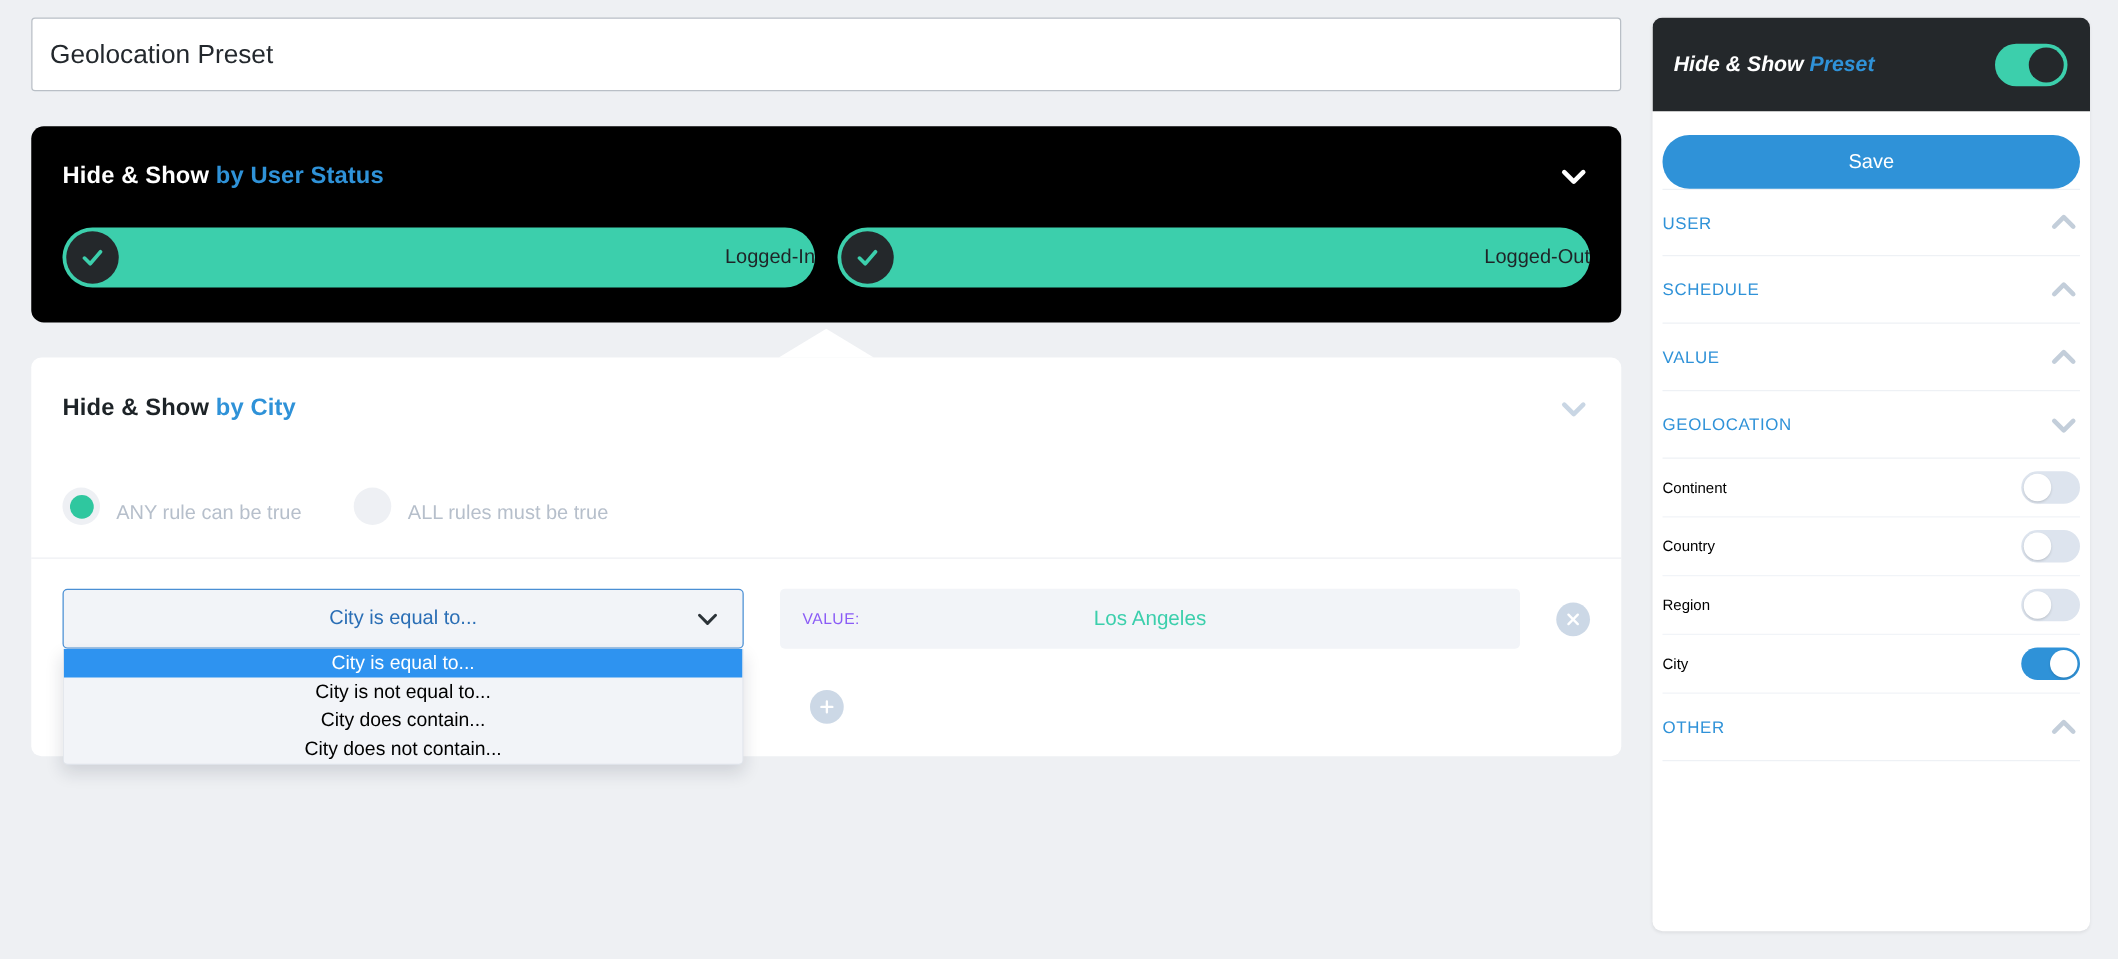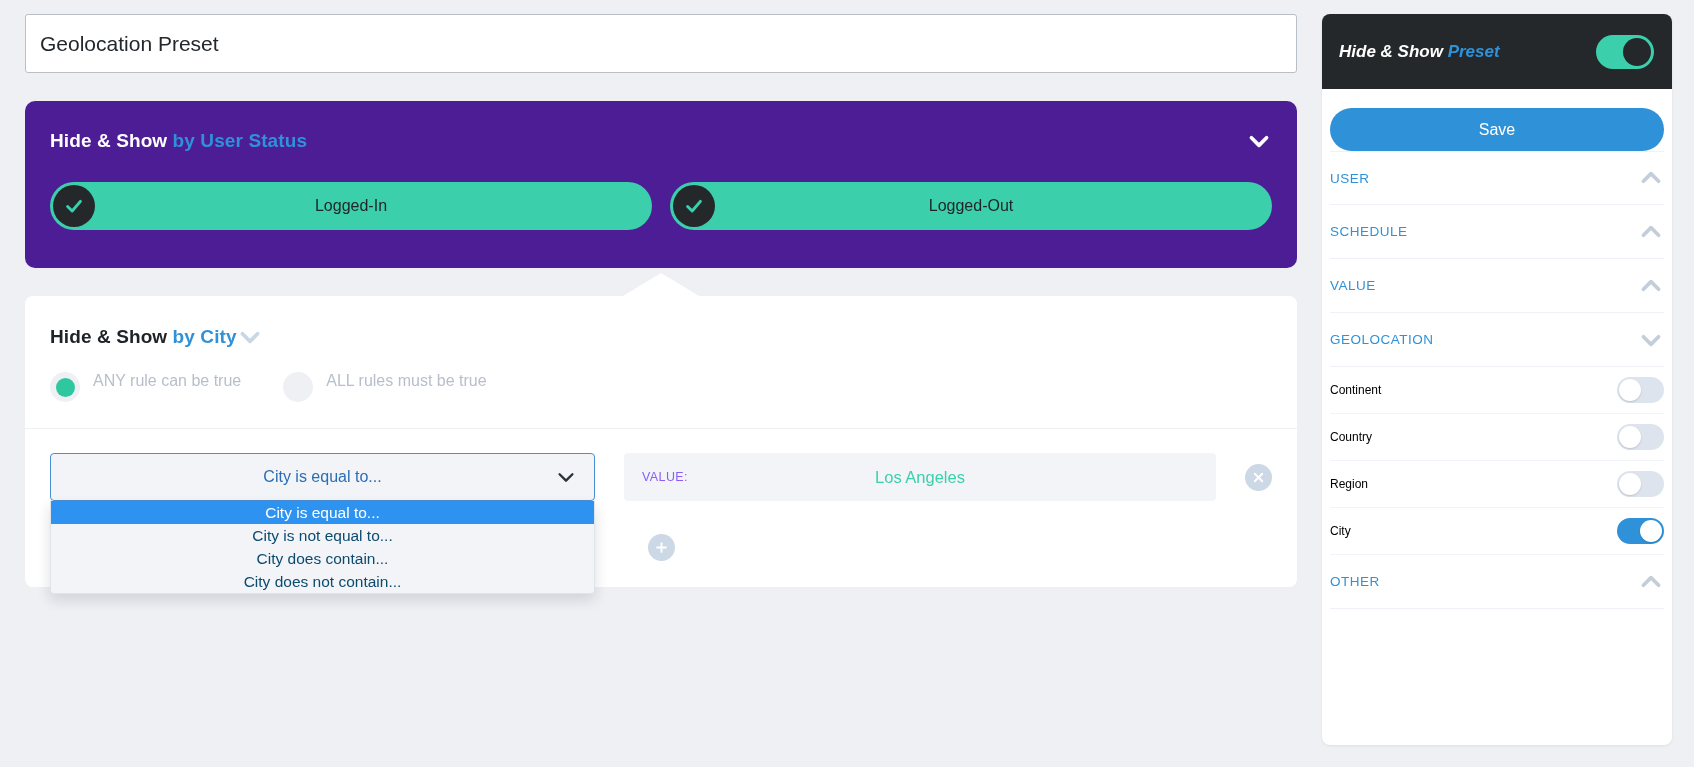--- a/index.html
+++ b/index.html
@@ -26,23 +26,23 @@
     padding: 0 14px;
     font-family: "Liberation Sans", sans-serif;
     font-size: 21px; color: #23282d;
     outline: none;
   }
 
   
   .dark-card {
     position: relative;
     margin-top: 28px;
-    background: #4c1d95;
+    background: #000000;
     border-radius: 10px;
-    padding: 27px 25px 38px 25px;
+    padding: 27px 25px 28px 25px;
   }
   .dark-card-head {
     display: flex; align-items: center; justify-content: space-between;
     margin-bottom: 28px;
   }
   .card-title { font-size: 19px; font-weight: bold; color: #ffffff; letter-spacing: .1px; }
   .card-title .accent { color: #2f92d8; }
   .card-title.light { color: #1d2327; }
   .card-title.light .accent { color: #2f92d8; }
 
@@ -50,21 +50,21 @@
   .chev path { fill: none; stroke-width: 3.4; stroke-linecap: round; stroke-linejoin: round; }
   .chev.white path { stroke: #ffffff; }
   .chev.light path { stroke: #c9d6e4; }
   .chev.grey path { stroke: #c3ceda; }
 
   .status-row { display: flex; gap: 18px; }
   .status-btn {
     position: relative; flex: 1;
     height: 48px; border-radius: 24px;
     background: #3ccfac;
-    display: flex; align-items: center; justify-content: center;
+    display: flex; align-items: center; justify-content: flex-end;
     cursor: pointer;
   }
   .status-btn .lbl { font-size: 16px; color: #1f2427; }
   .check-circle {
     position: absolute; left: 3px; top: 3px;
     width: 42px; height: 42px; border-radius: 50%;
     background: #24282b;
     display: flex; align-items: center; justify-content: center;
   }
   .check-circle svg { width: 22px; height: 22px; }
@@ -83,26 +83,26 @@
   
   .white-card {
     position: relative;
     margin-top: 28px;
     background: #ffffff;
     border-radius: 8px;
     padding: 28px 25px 26px 25px;
     min-height: 275px;
   }
   .white-card-head {
-    display: flex; align-items: center; 
+    display: flex; align-items: center; justify-content: space-between;
     margin-bottom: 22px;
   }
 
   .radio-row { display: flex; align-items: center; gap: 42px; margin-bottom: 26px; }
-  .radio-item { display: flex; align-items: flex-start; gap: 13px; cursor: pointer; }
+  .radio-item { display: flex; align-items: flex-end; gap: 13px; cursor: pointer; margin-top: 28px; }
   .radio-dot {
     width: 30px; height: 30px; border-radius: 50%;
     background: #eef0f4;
     display: flex; align-items: center; justify-content: center;
   }
   .radio-dot .inner { width: 19px; height: 19px; border-radius: 50%; background: transparent; }
   .radio-item.on .inner { background: #2fc79f; }
   .radio-lbl { font-size: 16px; color: #b6bfcb; }
 
   .divider { height: 1px; background: #eef0f4; margin: 0 -25px 24px -25px; }
@@ -126,21 +126,21 @@
   .options {
     position: absolute; left: 0; top: 48px; width: 100%;
     background: #f2f4f8;
     border: 1px solid #dfe3ea; border-top: none;
     border-radius: 0 0 4px 4px;
     box-shadow: 0 6px 14px rgba(20,30,50,.14);
     z-index: 40; overflow: hidden;
   }
   .option {
     height: 23px; line-height: 23px; text-align: center;
-    font-size: 15.5px; color: #0c4a6e; cursor: pointer;
+    font-size: 15.5px; color: #000000; cursor: pointer;
   }
   .option.selected { background: #2e93f0; color: #ffffff; }
 
   .value-box {
     flex: 1; height: 48px; background: #f2f4f8; border-radius: 4px;
     display: flex; align-items: center; position: relative; padding: 0 18px;
   }
   .value-label { font-size: 12.5px; color: #8b5cf6; letter-spacing: .4px; }
   .value-text {
     position: absolute; left: 0; right: 0; text-align: center;

